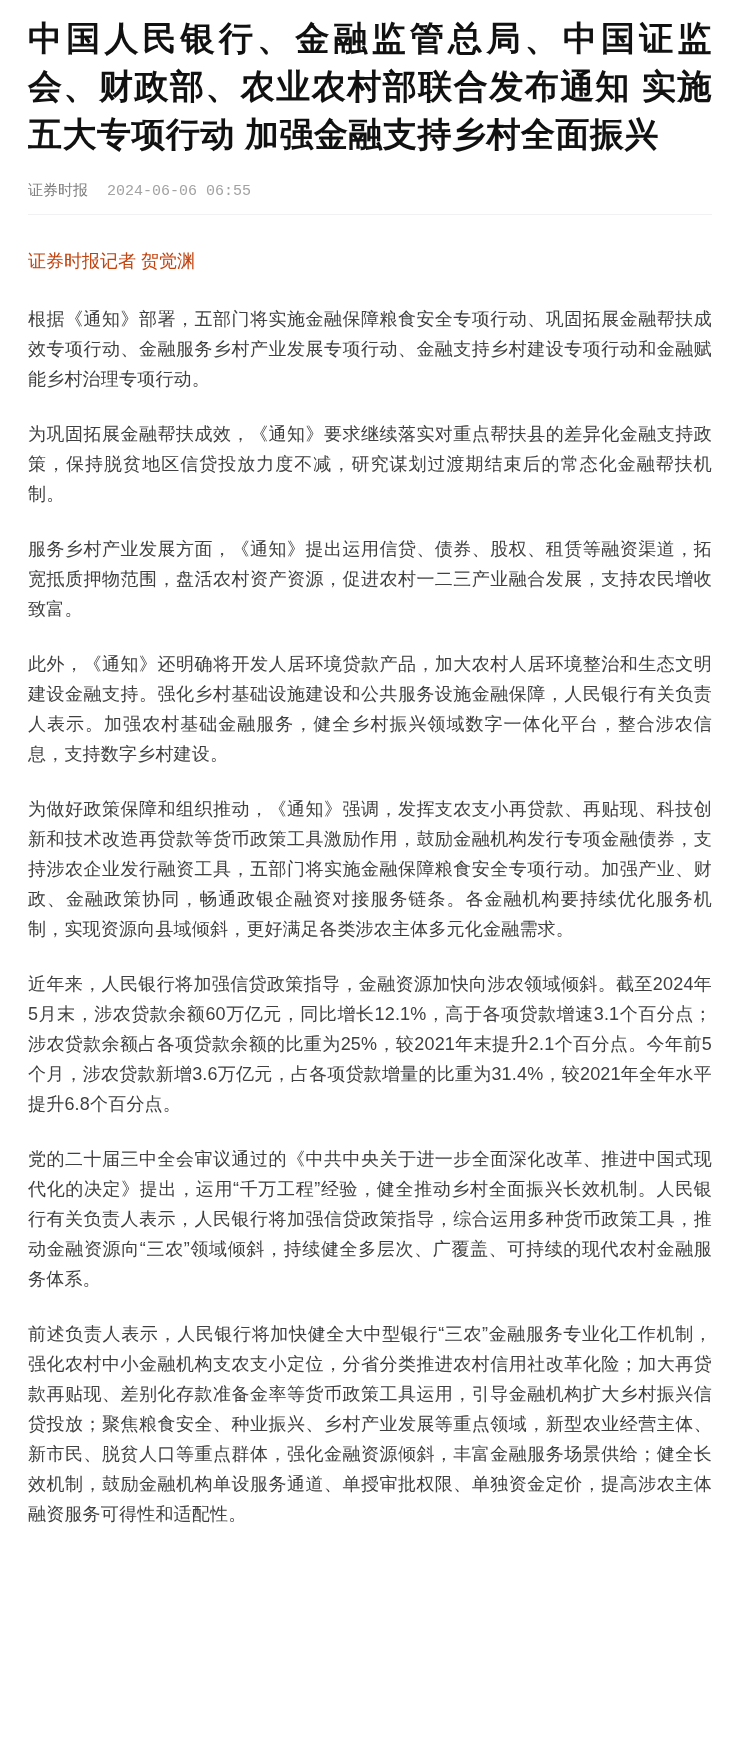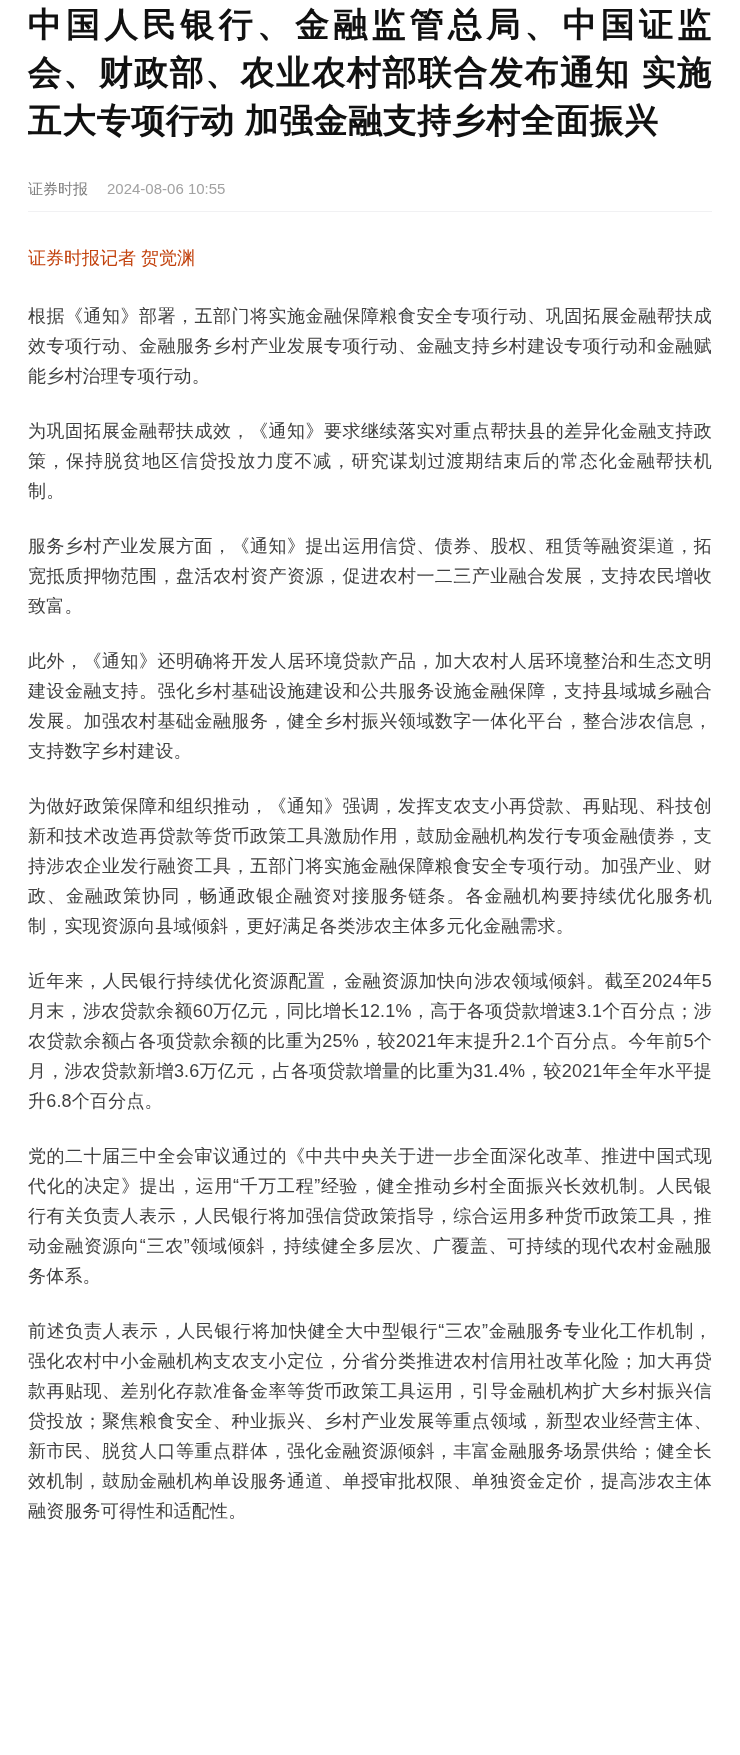--- a/index.html
+++ b/index.html
@@ -13,34 +13,35 @@
     font-family: "Liberation Sans", "DejaVu Sans", sans-serif;
     -webkit-font-smoothing: antialiased;
   }
   .article {
     padding: 0 28px 40px 28px;
     box-sizing: border-box;
     width: 740px;
   }
   .headline {
     margin: 0;
-    padding-top: 0;
+    padding-top: 14px;
     font-size: 34px;
     line-height: 48px;
     font-weight: 700;
     color: #111111;
     letter-spacing: 0.5px;
     text-align: justify;
   }
   .meta-row {
-    margin-top: 36px;
+    margin-top: 25px;
     display: flex;
     align-items: baseline;
     font-size: 15px;
     line-height: 18px;
+    font-family: Liberation Mono, monospace;
   }
   .meta-source {
     color: #7d7d7d;
   }
   .meta-time {
     margin-left: 19px;
     color: #a2a2a2;
   }
   .divider {
     margin-top: 13px;
@@ -68,31 +69,31 @@
 </style>
 </head>
 <body>
 
 <div class="article">
 
   <h1 class="headline">中国人民银行、金融监管总局、中国证监会、财政部、农业农村部联合发布通知 实施五大专项行动 加强金融支持乡村全面振兴</h1>
 
   <div class="meta-row">
     <span class="meta-source">证券时报</span>
-    <span class="meta-time">2024-08-06 10:55</span>
+    <span class="meta-time">2024-06-06 06:55</span>
   </div>
 
   <hr class="divider">
 
   <div class="byline">证券时报记者 贺觉渊</div>
 
   <div class="body-text">
     <p>根据《通知》部署，五部门将实施金融保障粮食安全专项行动、巩固拓展金融帮扶成效专项行动、金融服务乡村产业发展专项行动、金融支持乡村建设专项行动和金融赋能乡村治理专项行动。</p>
     <p>为巩固拓展金融帮扶成效，《通知》要求继续落实对重点帮扶县的差异化金融支持政策，保持脱贫地区信贷投放力度不减，研究谋划过渡期结束后的常态化金融帮扶机制。</p>
     <p>服务乡村产业发展方面，《通知》提出运用信贷、债券、股权、租赁等融资渠道，拓宽抵质押物范围，盘活农村资产资源，促进农村一二三产业融合发展，支持农民增收致富。</p>
-    <p>此外，《通知》还明确将开发人居环境贷款产品，加大农村人居环境整治和生态文明建设金融支持。强化乡村基础设施建设和公共服务设施金融保障，支持县域城乡融合发展。加强农村基础金融服务，健全乡村振兴领域数字一体化平台，整合涉农信息，支持数字乡村建设。</p>
+    <p>此外，《通知》还明确将开发人居环境贷款产品，加大农村人居环境整治和生态文明建设金融支持。强化乡村基础设施建设和公共服务设施金融保障，人民银行有关负责人表示。加强农村基础金融服务，健全乡村振兴领域数字一体化平台，整合涉农信息，支持数字乡村建设。</p>
     <p>为做好政策保障和组织推动，《通知》强调，发挥支农支小再贷款、再贴现、科技创新和技术改造再贷款等货币政策工具激励作用，鼓励金融机构发行专项金融债券，支持涉农企业发行融资工具，五部门将实施金融保障粮食安全专项行动。加强产业、财政、金融政策协同，畅通政银企融资对接服务链条。各金融机构要持续优化服务机制，实现资源向县域倾斜，更好满足各类涉农主体多元化金融需求。</p>
-    <p>近年来，人民银行持续优化资源配置，金融资源加快向涉农领域倾斜。截至2024年5月末，涉农贷款余额60万亿元，同比增长12.1%，高于各项贷款增速3.1个百分点；涉农贷款余额占各项贷款余额的比重为25%，较2021年末提升2.1个百分点。今年前5个月，涉农贷款新增3.6万亿元，占各项贷款增量的比重为31.4%，较2021年全年水平提升6.8个百分点。</p>
+    <p>近年来，人民银行将加强信贷政策指导，金融资源加快向涉农领域倾斜。截至2024年5月末，涉农贷款余额60万亿元，同比增长12.1%，高于各项贷款增速3.1个百分点；涉农贷款余额占各项贷款余额的比重为25%，较2021年末提升2.1个百分点。今年前5个月，涉农贷款新增3.6万亿元，占各项贷款增量的比重为31.4%，较2021年全年水平提升6.8个百分点。</p>
     <p>党的二十届三中全会审议通过的《中共中央关于进一步全面深化改革、推进中国式现代化的决定》提出，运用“千万工程”经验，健全推动乡村全面振兴长效机制。人民银行有关负责人表示，人民银行将加强信贷政策指导，综合运用多种货币政策工具，推动金融资源向“三农”领域倾斜，持续健全多层次、广覆盖、可持续的现代农村金融服务体系。</p>
     <p>前述负责人表示，人民银行将加快健全大中型银行“三农”金融服务专业化工作机制，强化农村中小金融机构支农支小定位，分省分类推进农村信用社改革化险；加大再贷款再贴现、差别化存款准备金率等货币政策工具运用，引导金融机构扩大乡村振兴信贷投放；聚焦粮食安全、种业振兴、乡村产业发展等重点领域，新型农业经营主体、新市民、脱贫人口等重点群体，强化金融资源倾斜，丰富金融服务场景供给；健全长效机制，鼓励金融机构单设服务通道、单授审批权限、单独资金定价，提高涉农主体融资服务可得性和适配性。</p>
   </div>
 
 </div>
 
 </body></html>

